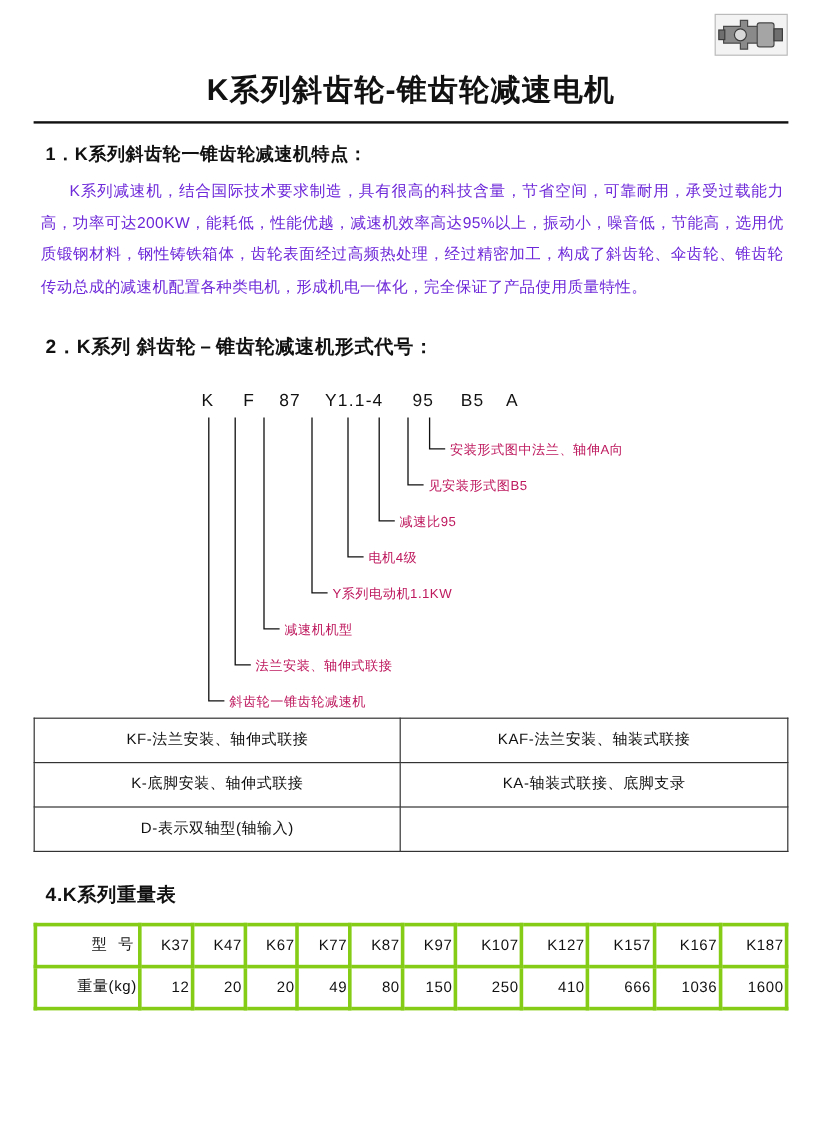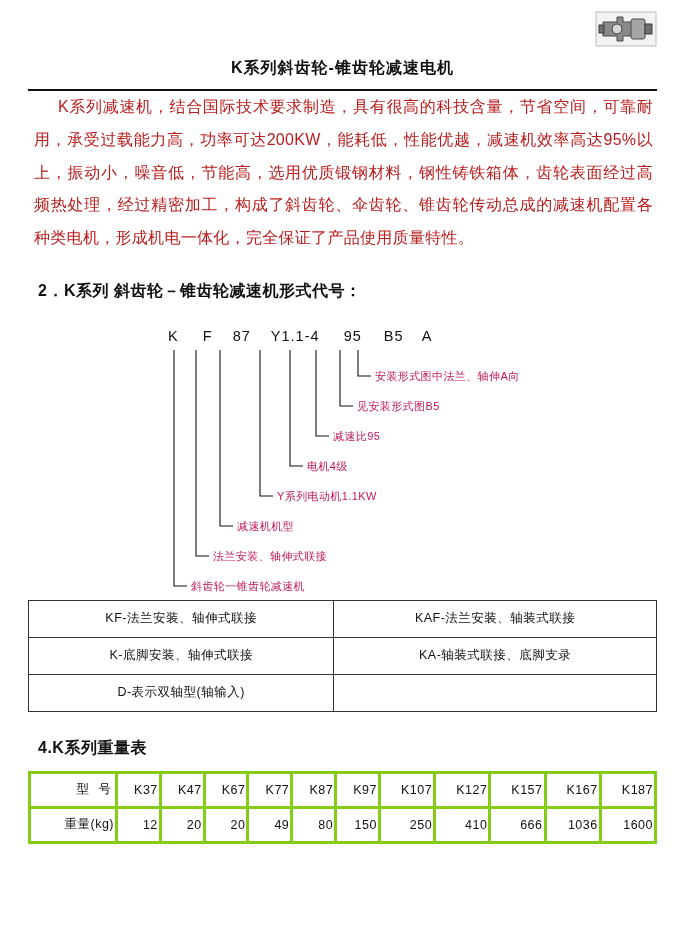--- a/index.html
+++ b/index.html
@@ -31,21 +31,21 @@
     width: 62px;
     height: 40px;
   }
   .logo-box svg { display: block; }
 
   
   .doc-title {
     margin: 0;
     padding-top: 58px;
     text-align: center;
-    font-size: 16px;
+    font-size: 25px;
     font-weight: bold;
     letter-spacing: 1px;
     color: #111;
   }
   .title-rule {
     margin: 10px auto 0 auto;
     width: 100%;
     height: 2px;
     background: #111;
   }
@@ -55,23 +55,23 @@
     font-size: 15px;
     font-weight: bold;
     color: #111;
     margin: 16px 0 8px 10px;
     letter-spacing: 0.5px;
   }
   .sec-head.big { font-size: 16px; }
 
   
   .para {
-    font-size: 16px;
+    font-size: 13px;
     line-height: 2.05;
-    color: #b91c1c;
+    color: #6d28d9;
     text-align: justify;
     margin: 0 4px 0 6px;
     text-indent: 24px;
     letter-spacing: 0.3px;
   }
 
   
   .code-area {
     position: relative;
     height: 262px;
@@ -151,20 +151,21 @@
       <rect x="36" y="11" width="14" height="20" rx="2" fill="#a5a5a5" stroke="#4a4a4a" stroke-width="1"></rect>
       <rect x="50" y="16" width="7" height="10" fill="#6f6f6f" stroke="#3c3c3c" stroke-width="1"></rect>
       <circle cx="22" cy="21" r="5" fill="#d8d8d8" stroke="#3c3c3c" stroke-width="1"></circle>
       <rect x="4" y="17" width="5" height="8" fill="#6f6f6f" stroke="#3c3c3c" stroke-width="1"></rect>
     </svg>
   </div>
 
   <h1 class="doc-title">K系列斜齿轮-锥齿轮减速电机</h1>
   <div class="title-rule"></div>
 
+  <div class="sec-head">1．K系列斜齿轮一锥齿轮减速机特点：</div>
   <p class="para">K系列减速机，结合国际技术要求制造，具有很高的科技含量，节省空间，可靠耐用，承受过载能力高，功率可达200KW，能耗低，性能优越，减速机效率高达95%以上，振动小，噪音低，节能高，选用优质锻钢材料，钢性铸铁箱体，齿轮表面经过高频热处理，经过精密加工，构成了斜齿轮、伞齿轮、锥齿轮传动总成的减速机配置各种类电机，形成机电一体化，完全保证了产品使用质量特性。</p>
 
   <div class="sec-head big" style="margin-top:26px;">2．K系列  斜齿轮－锥齿轮减速机形式代号：</div>
 
   <div class="code-area">
     <div class="code-line">
       <span class="code-tok">K</span>
       <span style="display:inline-block;width:14px;"></span>
       <span class="code-tok">F</span>
       <span style="display:inline-block;width:10px;"></span>

